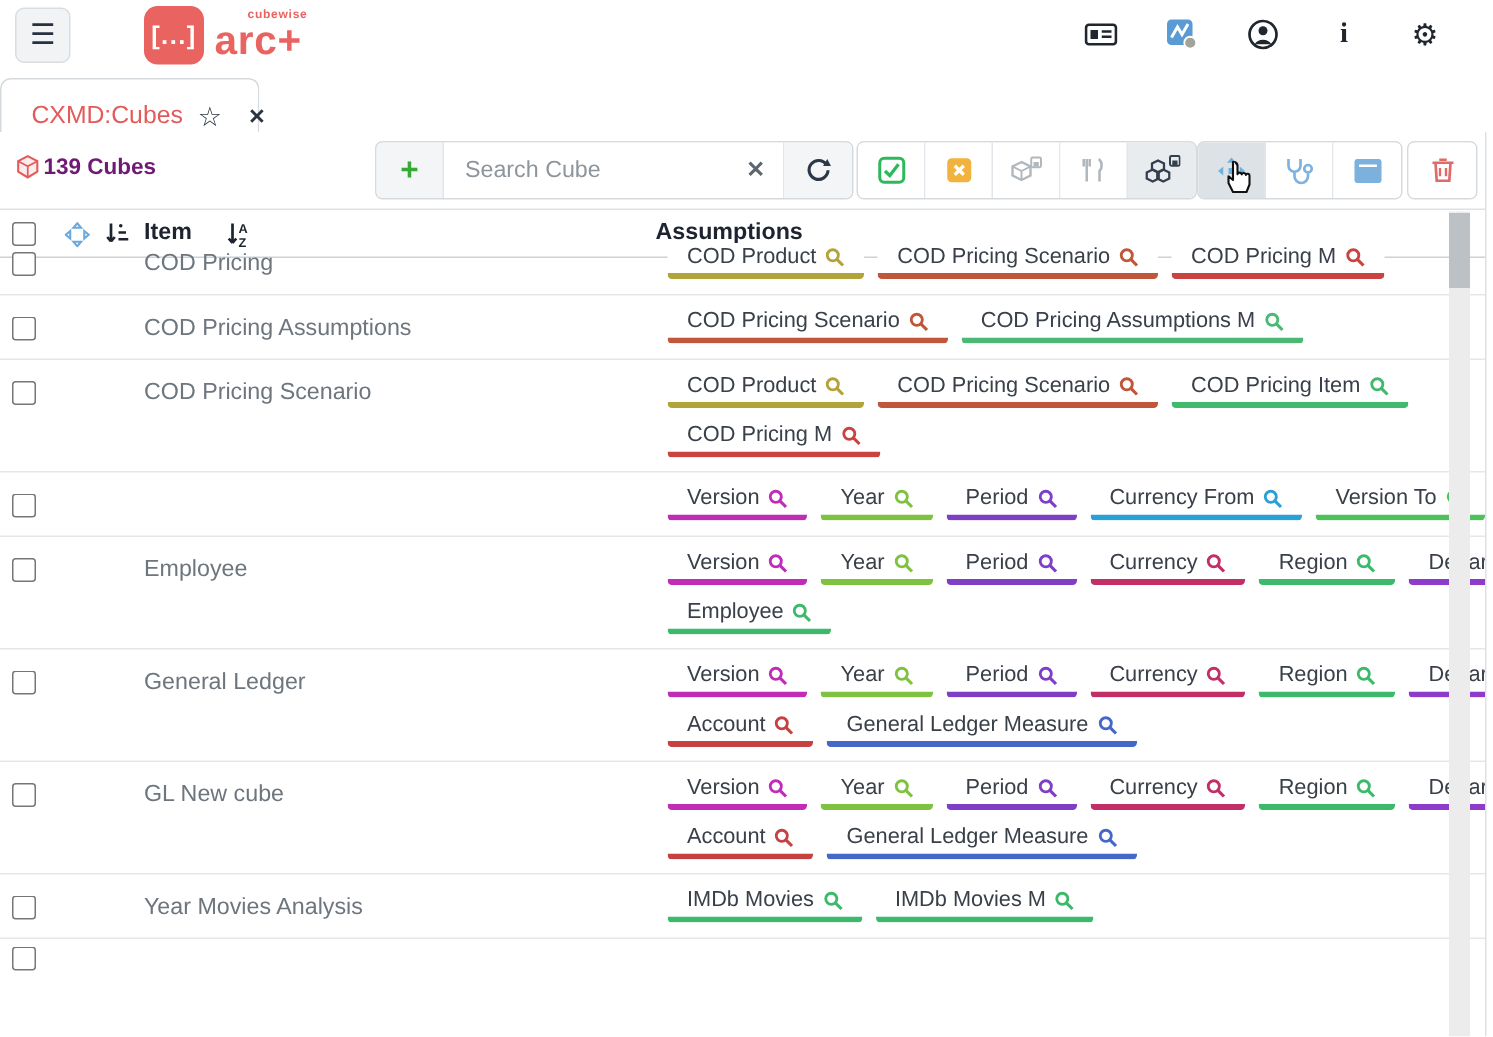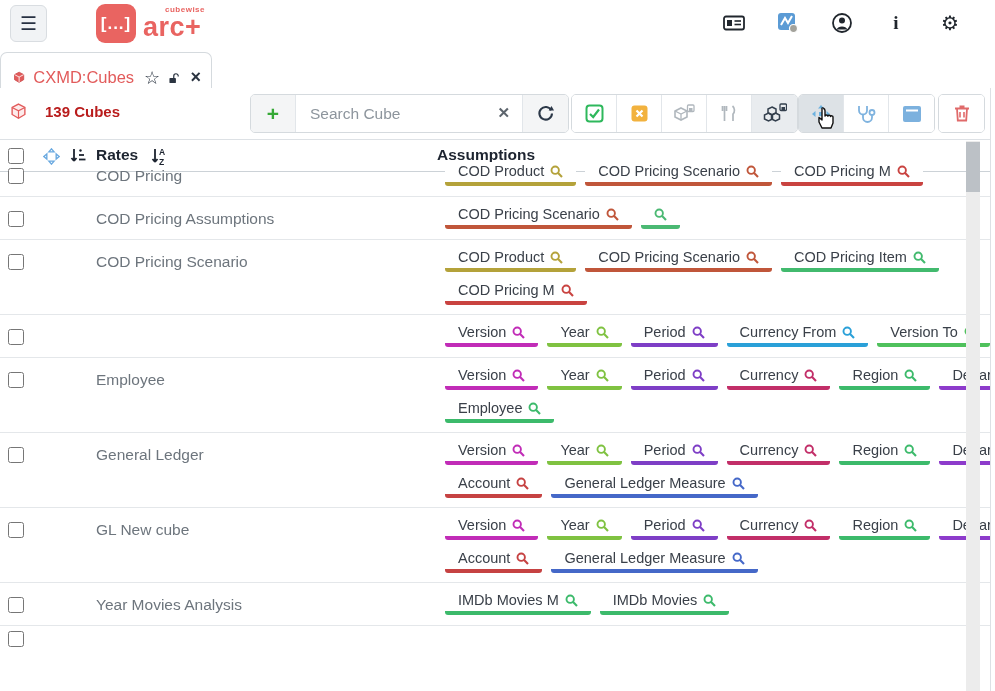--- a/index.html
+++ b/index.html
@@ -18,32 +18,32 @@
   .brand-text { display:flex; flex-direction:column; line-height:1; }
   .brand-small { font-size:8px; color:#e96461; font-weight:bold; letter-spacing:.5px; margin-left:22px; }
   .brand-name { font-size:27px; color:#e96461; font-weight:bold; letter-spacing:.5px; }
   .topbar-icons { position:absolute; right:34px; top:12px; display:flex; gap:32px; align-items:center; }
   .tico { width:22px; height:22px; display:flex; align-items:center; justify-content:center; cursor:pointer; }
   .info-glyph { font-family:"Liberation Serif", serif; font-weight:bold; font-size:19px; color:#20262d; }
   .gear-glyph { font-size:20px; color:#20262d; }
 
   
   .tabbar { position:absolute; top:47px; left:0; width:995px; height:41px; }
-  .tab { position:absolute; left:0; top:5px; width:212px; height:36px;
+  .tab { position:absolute; left:0; top:5px; width:173px; height:36px;
     border:1px solid #d5dade; border-bottom:none; border-radius:7px 7px 0 0; background:#fff;
     display:flex; align-items:center; gap:8px; padding:14px 10px 0 12px; cursor:pointer; }
   .tab-title { color:#e25b5b; font-size:16.5px; white-space:nowrap; }
   .tab .star { font-size:18px; color:#2b3441; margin-left:2px; }
   .tab .close { font-size:18px; color:#2b3441; font-weight:bold; margin-left:2px; }
 
   
   .toolbar { position:absolute; top:88px; left:0; width:990px; height:52px;
     border-bottom:1px solid #dde1e5; background:#fff; }
-  .count { position:absolute; left:10px; top:15px; display:flex; align-items:center; gap:18px;
-    font-size:15px; font-weight:bold; color:#b91c1c; }
+  .count { position:absolute; left:10px; top:15px; display:flex; align-items:center; gap:2px;
+    font-size:15px; font-weight:bold; color:#701a75; }
   .tools { position:absolute; left:250px; top:6px; display:flex; height:39px; }
   .btngroup { display:flex; border:1px solid #d5dade; border-radius:5px; overflow:hidden; background:#fff; }
   .tbtn { width:45px; height:37px; display:flex; align-items:center; justify-content:center;
     background:#fff; border-right:1px solid #e2e6ea; cursor:pointer; position:relative; }
   .tbtn:last-child { border-right:none; }
   .tbtn.shade { background:#f4f5f6; }
   .tbtn.dark-shade { background:#e9ecef; }
   .tbtn.hovered { background:#dde2e6; }
   .plus-glyph { color:#36a936; font-size:21px; font-weight:bold; line-height:1; }
   .search-seg { width:227px; position:relative; background:#fff; border-right:1px solid #e2e6ea; }
@@ -259,21 +259,21 @@
       </svg>
     </span>
     <span class="th-sortlist">
       <svg width="18" height="18" viewBox="0 0 18 18">
         <path d="M5 2v12M5 14l-2.5-3M5 14l2.5-3" fill="none" stroke="#1d2430" stroke-width="1.8"></path>
         <circle cx="11.5" cy="3.5" r="1.2" fill="#1d2430"></circle>
         <line x1="10" y1="8" x2="15" y2="8" stroke="#1d2430" stroke-width="1.8"></line>
         <line x1="10" y1="12.5" x2="16.5" y2="12.5" stroke="#1d2430" stroke-width="1.8"></line>
       </svg>
     </span>
-    <span class="th-name">Rates</span>
+    <span class="th-name">Item</span>
     <span class="th-az">
       <svg width="19" height="19" viewBox="0 0 19 19">
         <path d="M5 2v13M5 15l-2.5-3M5 15l2.5-3" fill="none" stroke="#1d2430" stroke-width="1.8"></path>
         <text x="9" y="8" font-size="8.5" font-weight="bold" fill="#1d2430" font-family="Liberation Sans, sans-serif">A</text>
         <text x="9" y="17.5" font-size="8.5" font-weight="bold" fill="#1d2430" font-family="Liberation Sans, sans-serif">Z</text>
       </svg>
     </span>
     <span class="th-dims">Assumptions</span>
   </div>
 
@@ -313,20 +313,21 @@
         <div class="dims">
           <div class="dimline">
             <span class="chip" style="border-bottom-color:#c0563a">
               <span>COD Pricing Scenario</span>
               <svg width="13" height="13" viewBox="0 0 13 13">
      <circle cx="5.2" cy="5.2" r="3.7" fill="none" stroke="#c0563a" stroke-width="1.9"></circle>
      <line x1="8.1" y1="8.1" x2="12" y2="12" stroke="#c0563a" stroke-width="2.1"></line>
    </svg>
             </span>
             <span class="chip" style="border-bottom-color:#4bb973">
+              <span>COD Pricing Assumptions M</span>
               <svg width="13" height="13" viewBox="0 0 13 13">
      <circle cx="5.2" cy="5.2" r="3.7" fill="none" stroke="#4bb973" stroke-width="1.9"></circle>
      <line x1="8.1" y1="8.1" x2="12" y2="12" stroke="#4bb973" stroke-width="2.1"></line>
    </svg>
             </span>
           </div>
         </div>
       </div>
       <div class="row">
         <input class="cb" type="checkbox" style="">
@@ -586,28 +587,28 @@
             </span>
           </div>
         </div>
       </div>
       <div class="row">
         <input class="cb" type="checkbox" style="">
         <span class="cube-name">Year Movies Analysis</span>
         <div class="dims">
           <div class="dimline">
             <span class="chip" style="border-bottom-color:#3cba6b">
-              <span>IMDb Movies M</span>
+              <span>IMDb Movies</span>
               <svg width="13" height="13" viewBox="0 0 13 13">
      <circle cx="5.2" cy="5.2" r="3.7" fill="none" stroke="#3cba6b" stroke-width="1.9"></circle>
      <line x1="8.1" y1="8.1" x2="12" y2="12" stroke="#3cba6b" stroke-width="2.1"></line>
    </svg>
             </span>
             <span class="chip" style="border-bottom-color:#3cba6b">
-              <span>IMDb Movies</span>
+              <span>IMDb Movies M</span>
               <svg width="13" height="13" viewBox="0 0 13 13">
      <circle cx="5.2" cy="5.2" r="3.7" fill="none" stroke="#3cba6b" stroke-width="1.9"></circle>
      <line x1="8.1" y1="8.1" x2="12" y2="12" stroke="#3cba6b" stroke-width="2.1"></line>
    </svg>
             </span>
           </div>
         </div>
       </div>
       <div class="row partial">
         <input class="cb" type="checkbox" style="">

